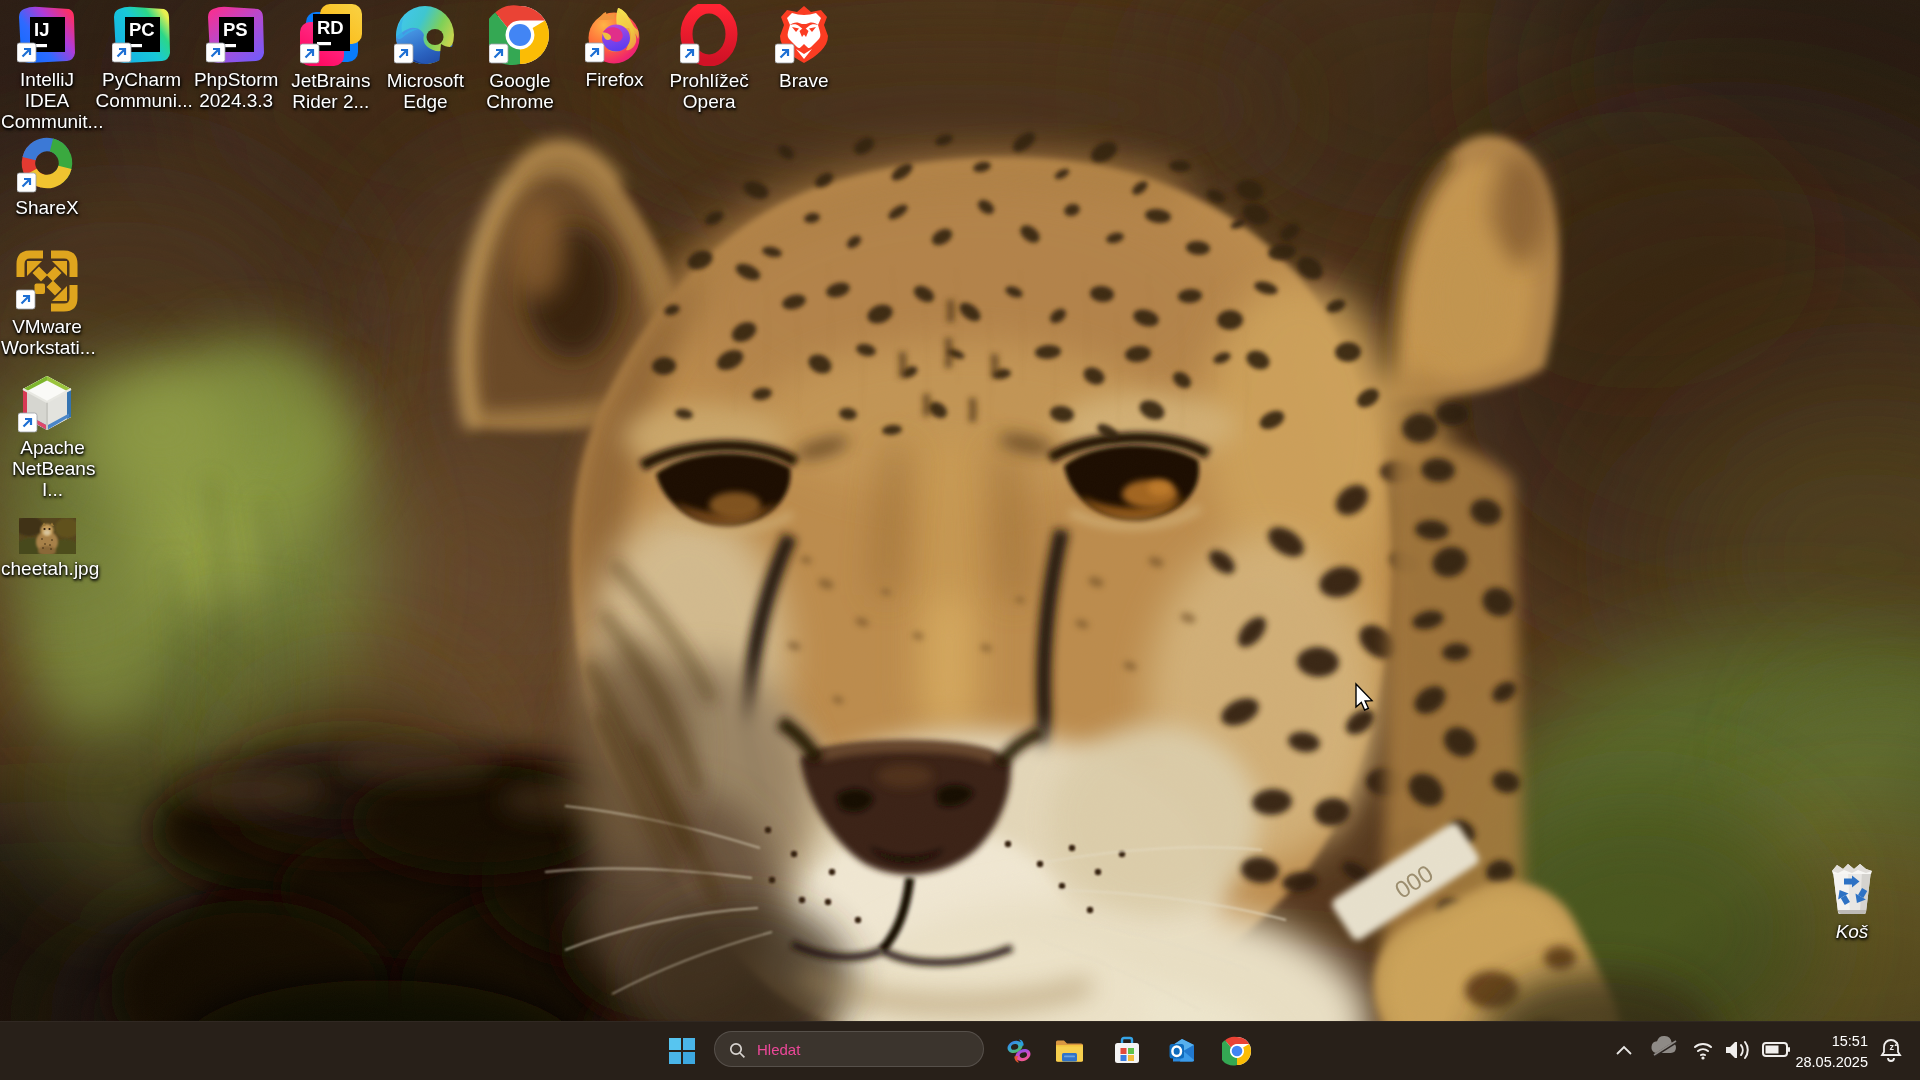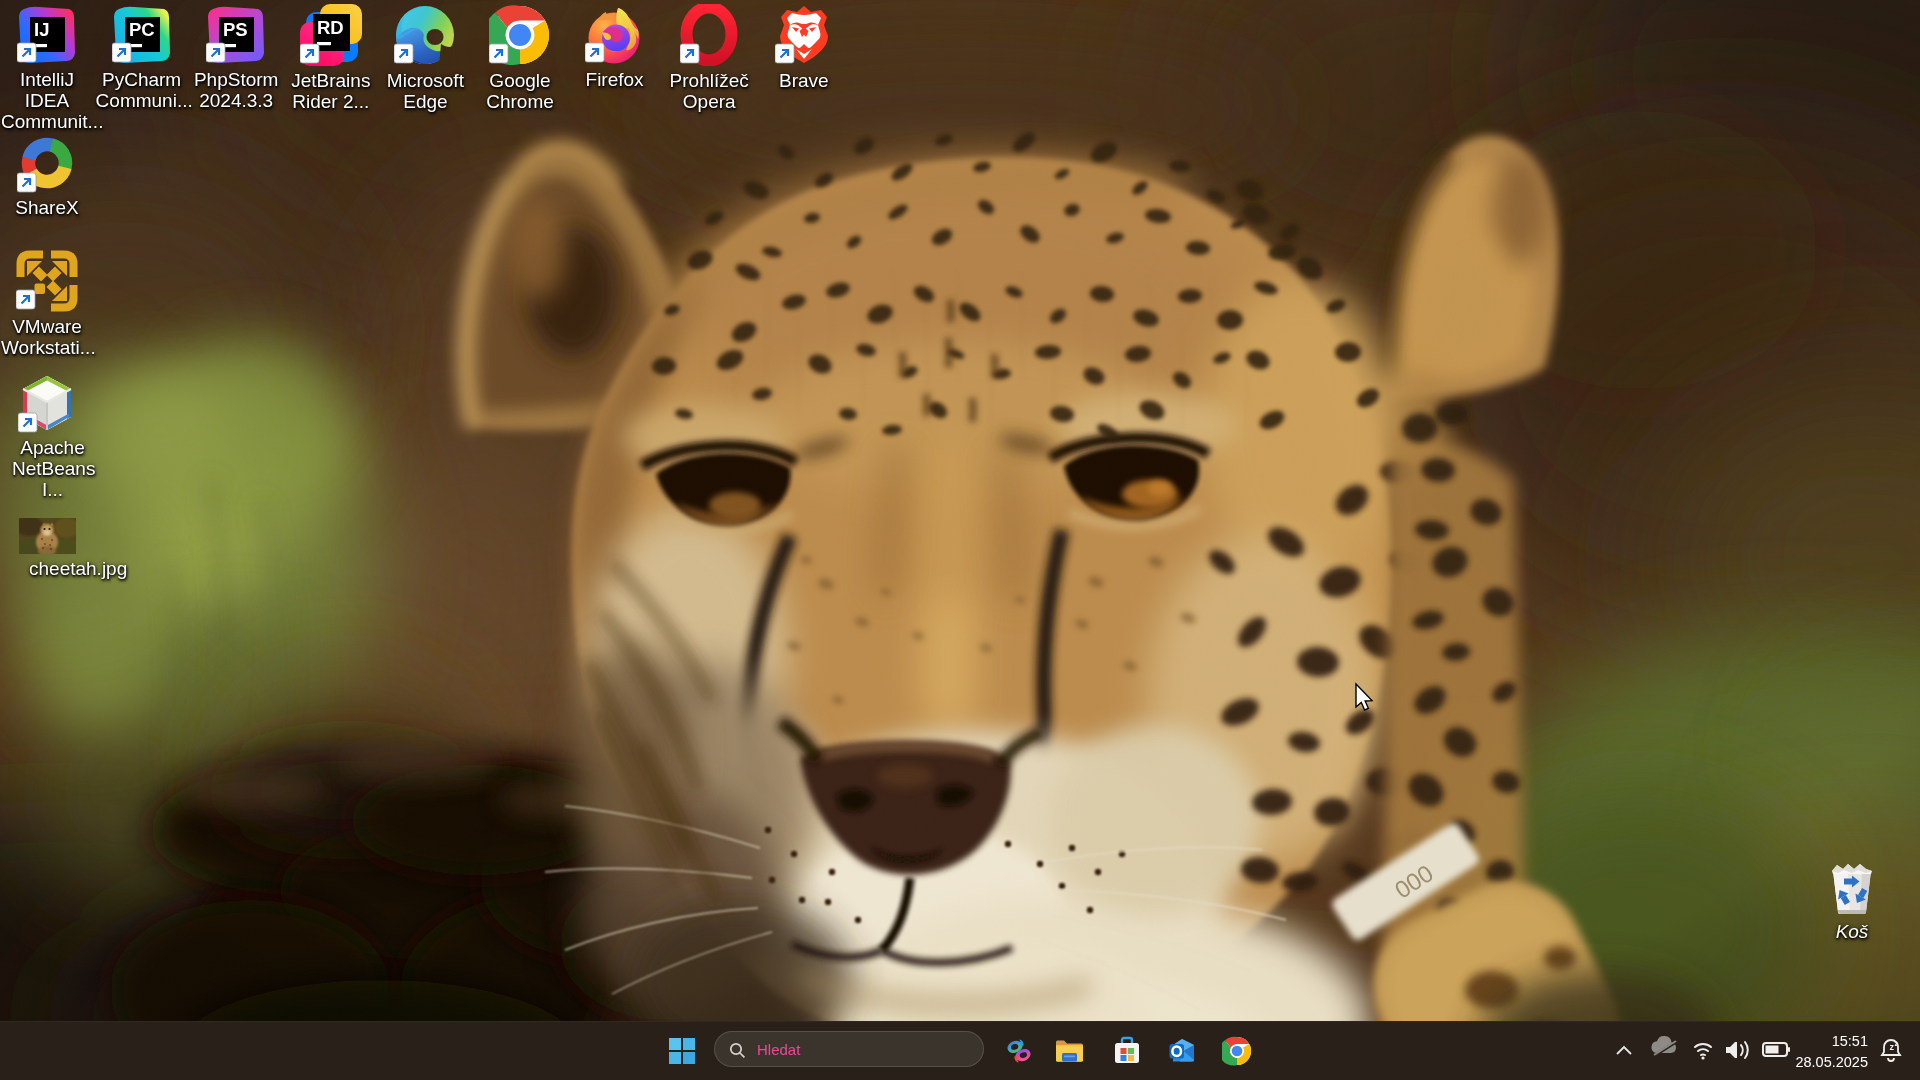--- a/index.html
+++ b/index.html
@@ -717,21 +717,21 @@
 <g fill="#3a280f">
           <circle cx="23" cy="21" r=".8"></circle>
           <circle cx="33" cy="22" r=".8"></circle>
 <circle cx="26" cy="26" r=".8"></circle>
           <circle cx="31" cy="27" r=".8"></circle>
           <circle cx="24" cy="30" r=".8"></circle>
 <circle cx="32" cy="31" r=".8"></circle>
         </g>
 </svg>
     </div>
-    <div class="dl" style="width:92px;padding-left:28px;">cheetah.jpg</div>
+    <div class="dl" style="width:92px;">cheetah.jpg</div>
   </div>
 <div class="di" style="left:1806px;top:862px;">
     <div class="dg">
       <svg width="44" height="55" viewBox="0 0 44 55">
 <path d="M3,9 L8,50 Q8,52 11,52 L33,52 Q36,52 36,50 L41,9 Z" fill="#e8e6e3"></path>
 <path d="M3,9 L8,50 Q8,52 11,52 L20,52 L18,9 Z" fill="#f4f3f1"></path>
 <path d="M36,50 L41,9 L32,9 L30,51 Q35,52 36,50 Z" fill="#d5d3cf"></path>
 <path d="M2,9 L7,3 L13,7 L18,2 L24,7 L30,2 L36,7 L42,9 L41,12 L3,12 Z" fill="#f7f6f4"></path>
 <path d="M7,3 L13,7 L18,2 L24,7 L30,2 L36,7 L42,9 L36,11 L28,8 L22,11 L14,8 L8,11 L2,9 Z" fill="#e0ddd9"></path>
 <path d="M8,48 L36,48 L36,51 Q35,52 33,52 L11,52 Q9,52 8,50 Z" fill="#bdbab6"></path>

